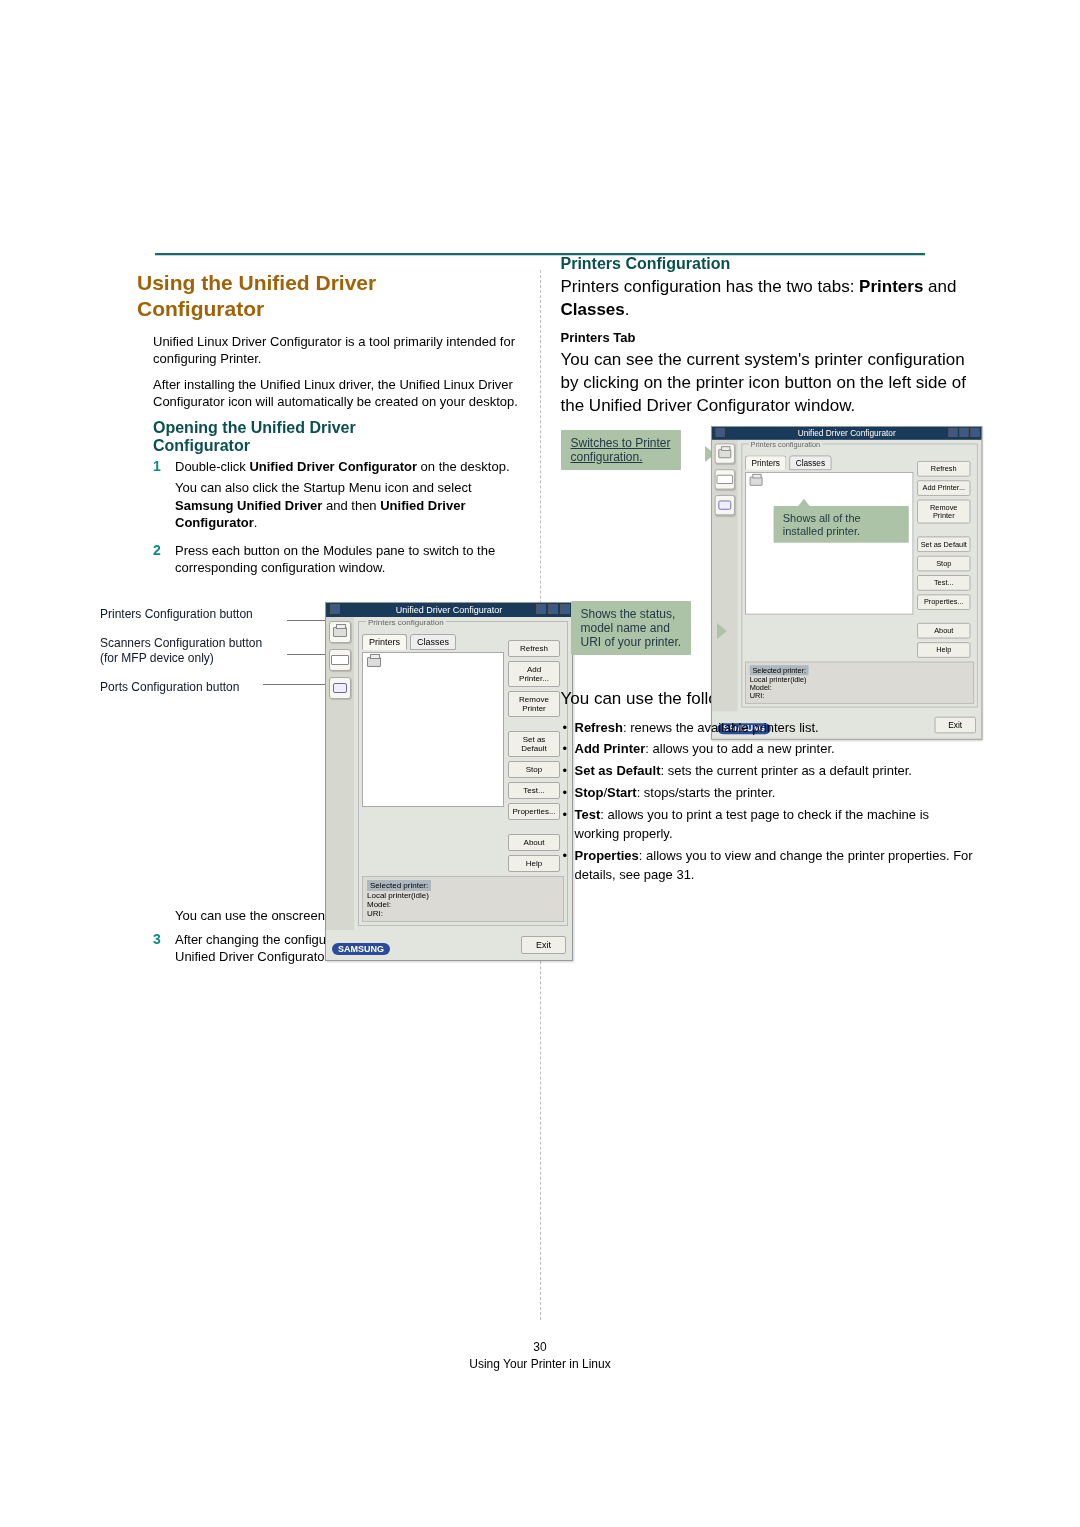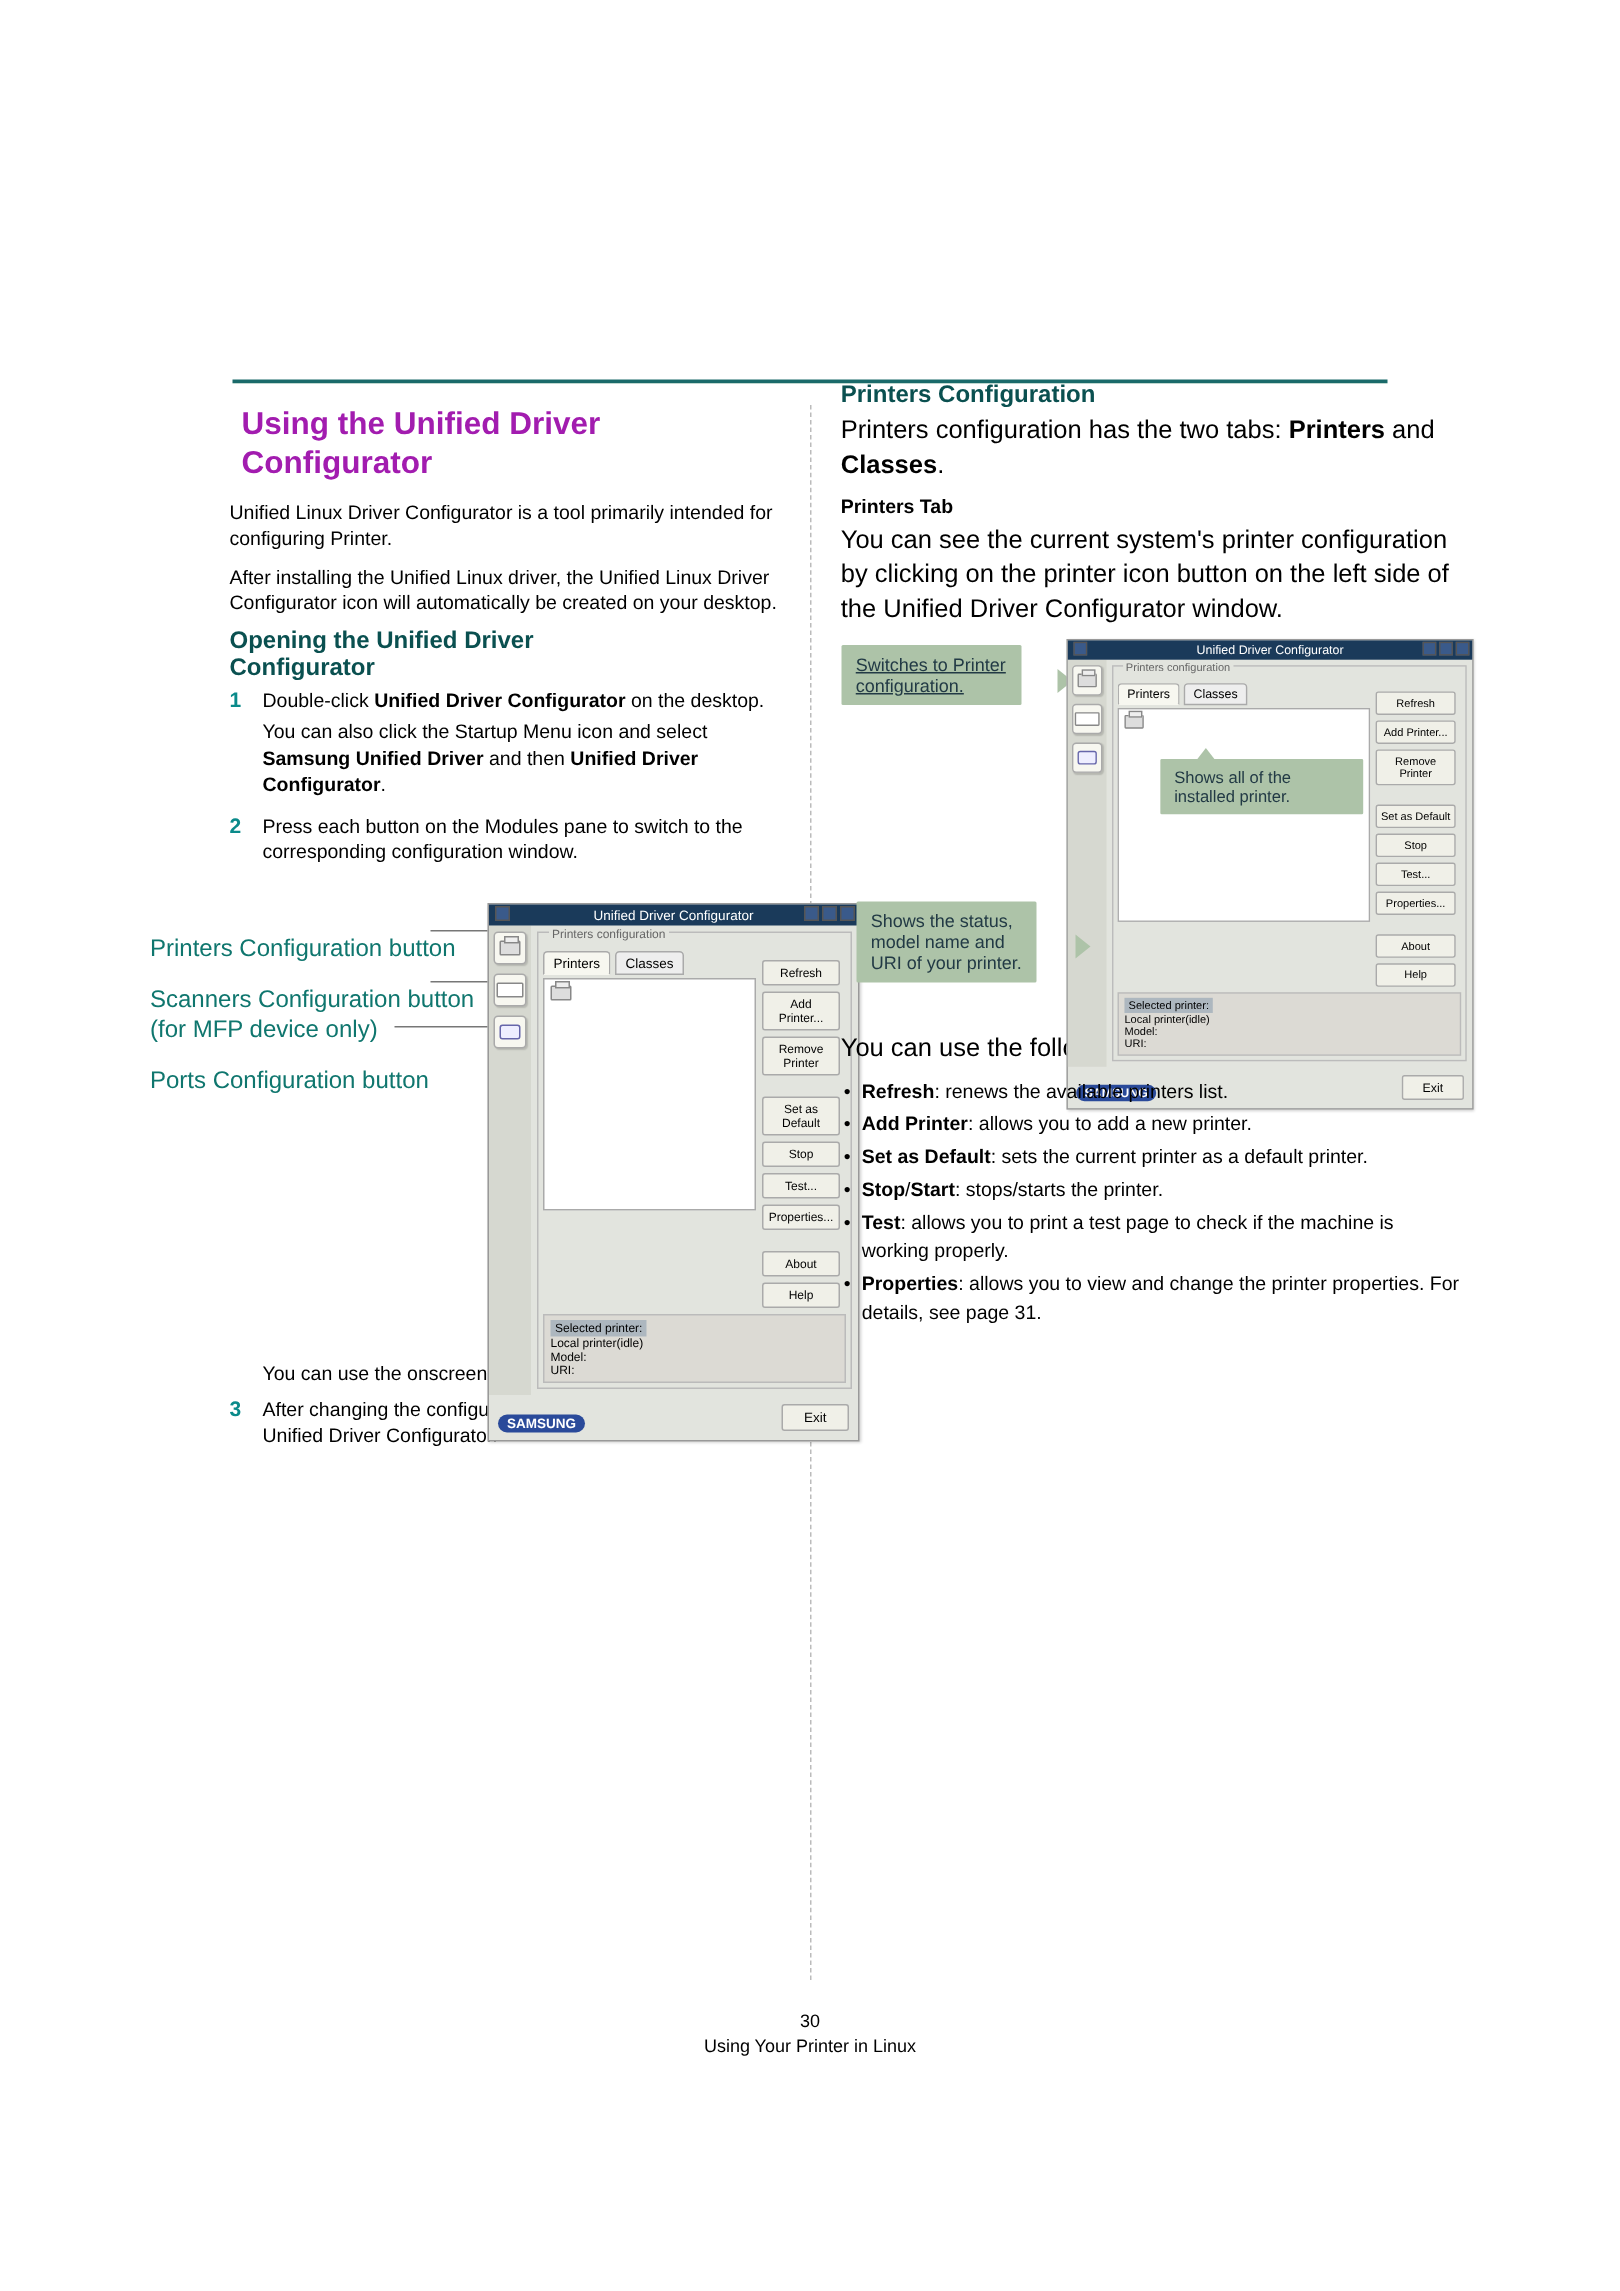--- a/index.html
+++ b/index.html
@@ -32,25 +32,25 @@
       width: 435px;
       position: relative;
     }
     .col-left { }
     .col-right { }
     .divider {
       border-left: 1px dashed #bbb;
       height: 1050px;
     }
     h1 {
-      color: #a21caf;
+      color: #a16207;
       font-weight: bold;
       font-size: 21px;
       line-height: 1.25;
-      margin-left: 56px;
+      margin-left: 32px;
       margin-bottom: 10px;
     }
     h2 {
       color: #0a5050;
       font-weight: bold;
       font-size: 16px;
       margin-bottom: 3px;
     }
     h3 {
       color: #000;
@@ -85,24 +85,24 @@
     .step-sub {
       margin-left: 70px;
       font-size: 13px;
       line-height: 1.35;
       margin-bottom: 6px;
     }
     .b { font-weight: bold; }
     .config-labels {
       position: absolute;
       left: -5px;
-      top: 353px;
+      top: 337px;
       width: 220px;
-      font-size: 16px;
-      color: #0f766e;
+      font-size: 12px;
+      color: #0f172a;
     }
     .config-labels > div { margin-bottom: 14px; line-height: 1.25; }
     .screenshot-window {
       background: #e2e4de;
       border: 1px solid #999;
       width: 248px;
       font-size: 9px;
       box-shadow: 1px 1px 2px rgba(0,0,0,0.2);
     }
     .win-title {

